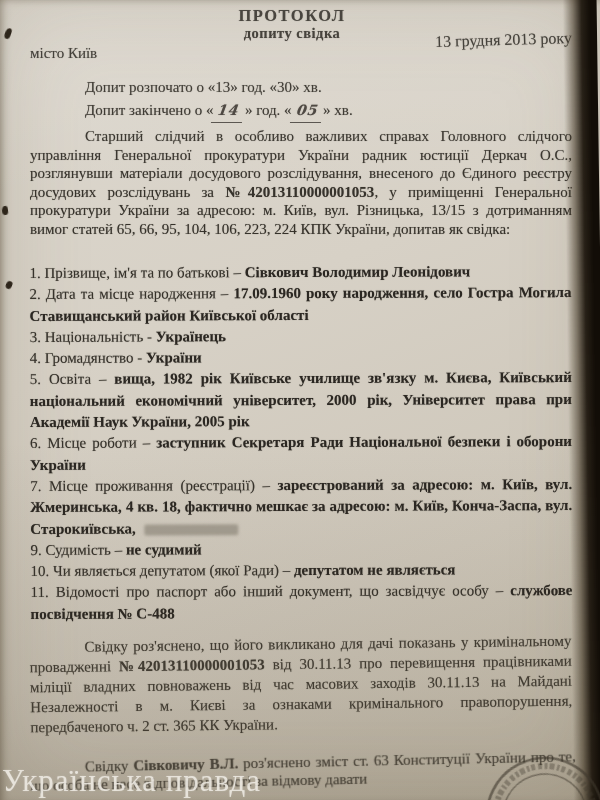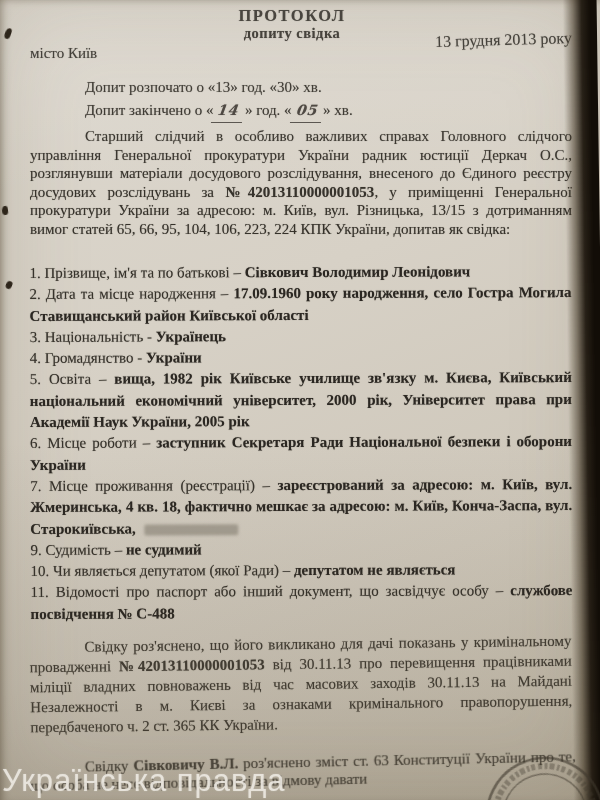--- a/index.html
+++ b/index.html
@@ -74,21 +74,21 @@
   .notice1 { top: 634px; left: 30px; width: 542px; font-size: 15px;
     line-height: 20px; text-align: justify; text-indent: 55px;
     transform: rotate(-0.7deg); color: #413c33; }
   .notice2 { top: 753px; left: 30px; width: 546px; font-size: 15px;
     line-height: 18px; text-align: justify; text-indent: 55px;
     transform: rotate(-1.2deg); color: #4a453c; filter: blur(0.35px); }
   .bold-name { font-weight: bold; }
 
   .watermark {
     position: absolute; left: 2px; top: 763px; z-index: 8;
-    font-family: Liberation Sans, sans-serif; font-size: 31px; font-weight: normal;
+    font-family: Liberation Serif, serif; font-size: 31px; font-weight: normal;
     color: rgba(238,235,228,0.85); letter-spacing: 1px; white-space: nowrap;
     text-shadow: 0 0 2px rgba(255,255,255,0.25);
   }
 
   .stamp {
     position: absolute; left: 481px; top: 752px; width: 128px; height: 128px;
     z-index: 7; transform: rotate(-18deg); opacity: 0.8; filter: blur(0.5px);
   }
 
   .binding-mark {

